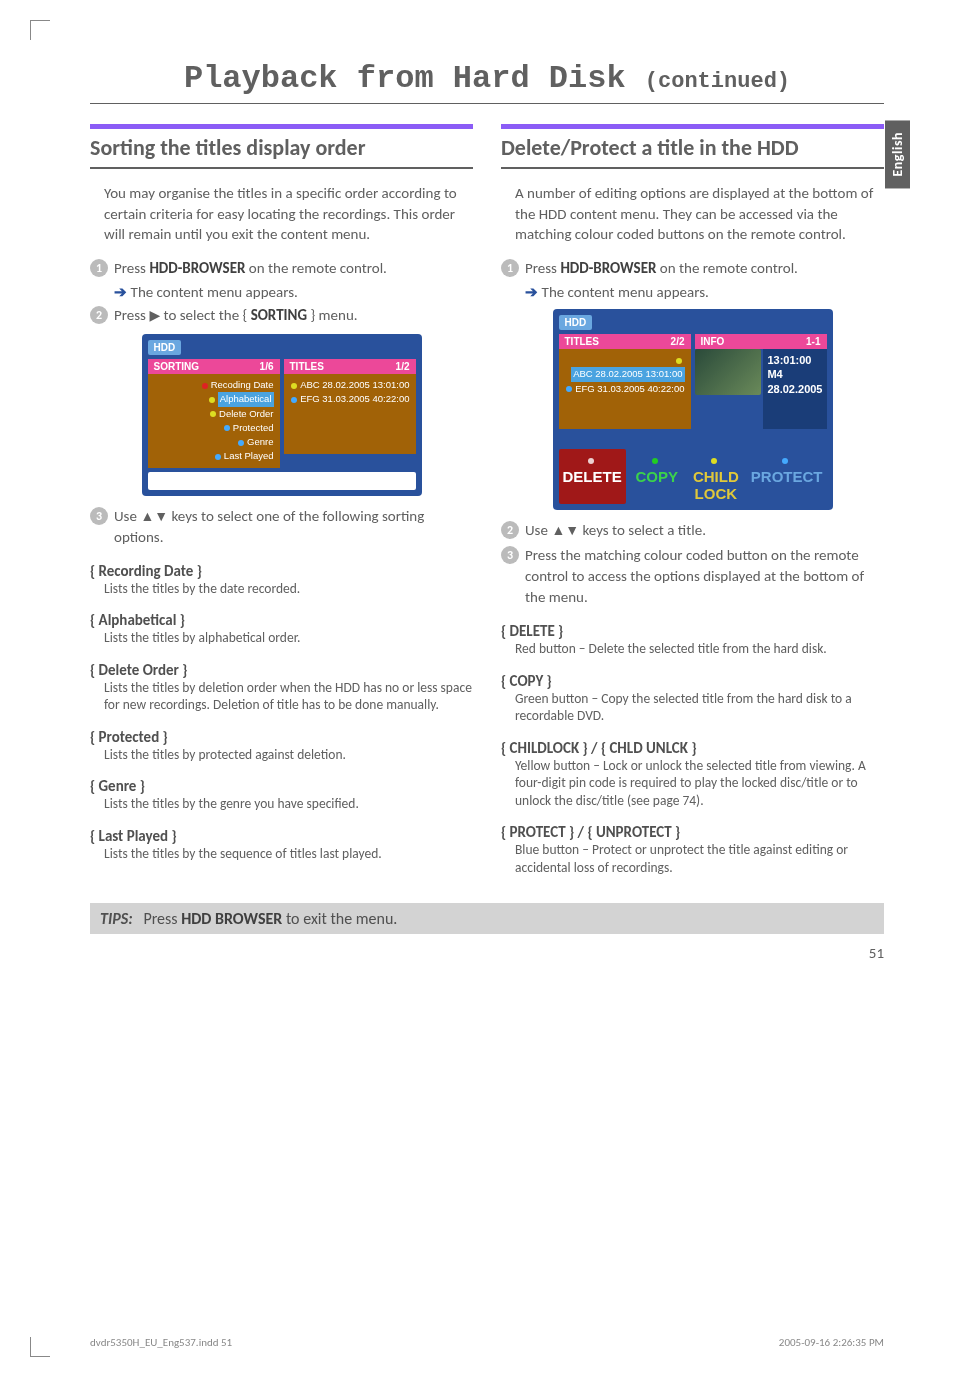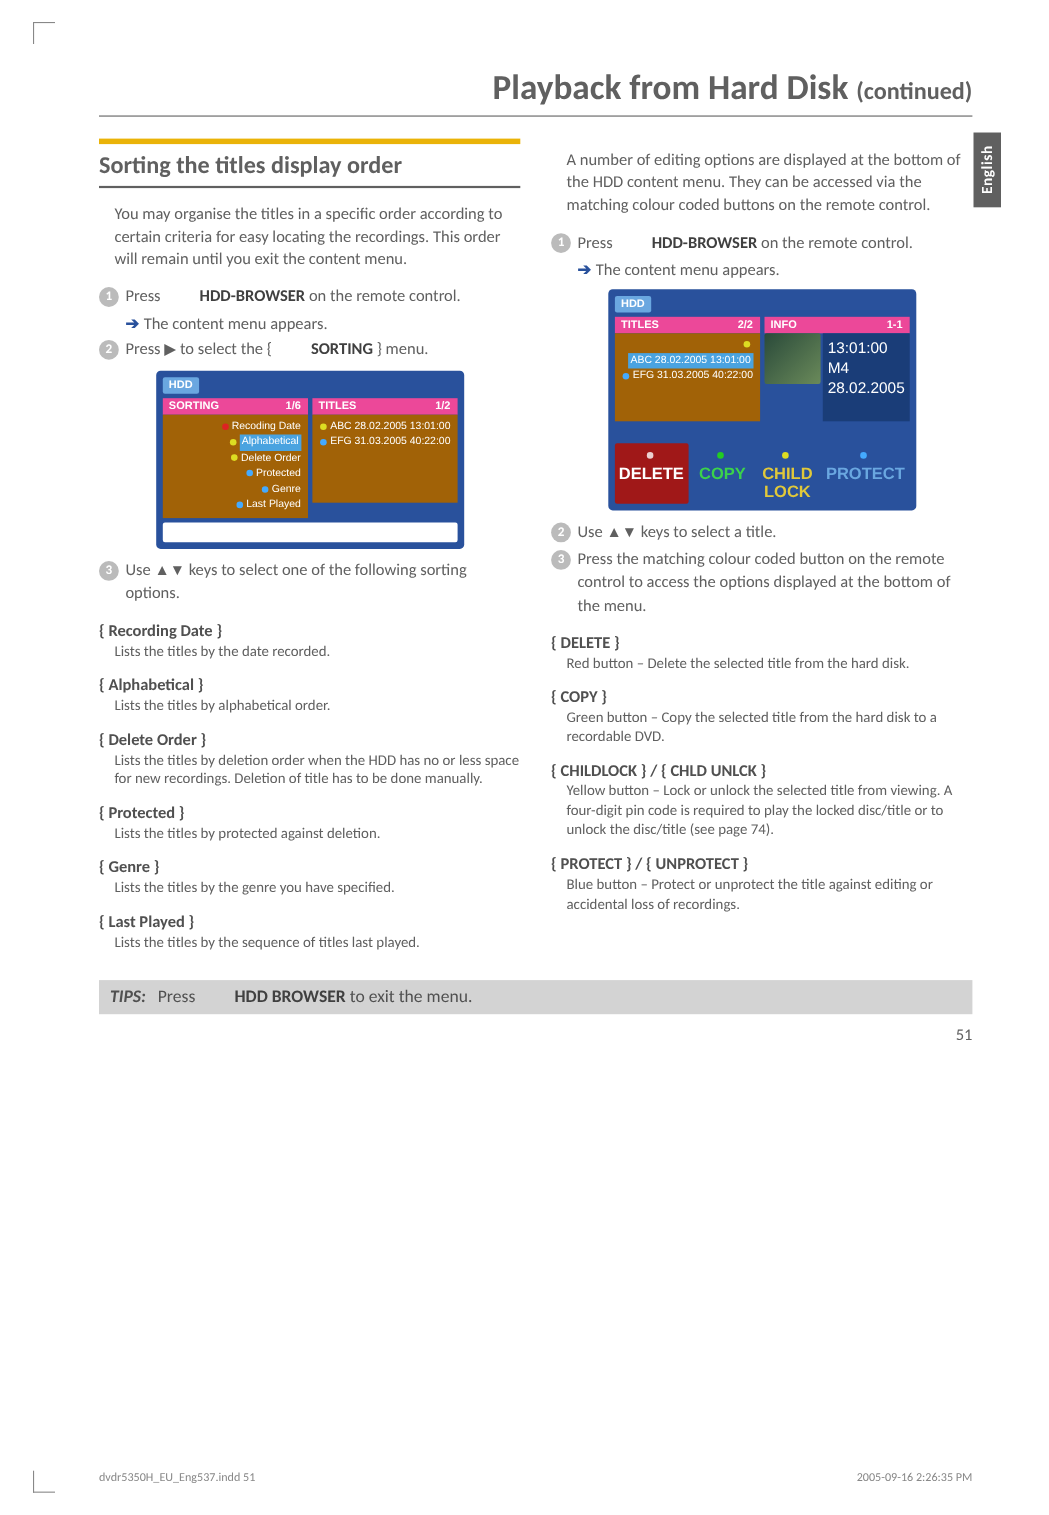--- a/index.html
+++ b/index.html
@@ -11,32 +11,33 @@
     position: relative;
     color: #606060;
     padding: 60px 70px 40px 90px;
   }
   .crop-tl { position:absolute; top:20px; left:30px; border-left:1px solid #888; border-top:1px solid #888; width:20px; height:20px; }
   .crop-bl { position:absolute; bottom:20px; left:30px; border-left:1px solid #888; border-bottom:1px solid #888; width:20px; height:20px; }
 
   .page-title {
     font-size: 32px;
     font-weight: bold;
-    text-align: right;
+    text-align: center;
     color: #606060;
     margin-bottom: 6px;
+    font-family: Liberation Mono, monospace;
   }
   .page-title .cont { font-size: 22px; font-weight: bold; }
   .title-rule { border: none; border-top: 1.5px solid #606060; margin-bottom: 20px; }
 
   .columns { display: flex; gap: 28px; }
   .col { flex: 1 1 50%; }
 
   .section-heading {
-    border-top: 5px solid #eab308;
+    border-top: 5px solid #8b5cf6;
     border-bottom: 2px solid #606060;
     padding: 6px 0;
     font-size: 22px;
     font-weight: bold;
     color: #606060;
     line-height: 1.2;
     margin-bottom: 14px;
   }
 
   p.body { font-size: 15px; line-height: 1.35; margin: 10px 0 14px 14px; }
@@ -45,21 +46,21 @@
   .bullet {
     flex: 0 0 auto;
     width: 18px; height: 18px; border-radius: 50%;
     background: #bbb; color: #fff; font-size: 12px; font-weight: bold;
     display: inline-flex; align-items: center; justify-content: center;
     margin-right: 6px; margin-top: 1px;
   }
   .arrow-line { margin-left: 24px; font-size: 15px; color:#606060; }
   .arrow { color: #29519c; font-weight: bold; margin-right: 4px; }
 
-  .bold-inline { font-weight: bold; color: #404040; margin-left: 32px; }
+  .bold-inline { font-weight: bold; color: #404040; }
   .tri { font-size: 14px; }
 
   .sub-hdg { font-weight: bold; color:#505050; font-size:15px; margin-top:14px; }
   .sub-desc { font-size:13.5px; color:#606060; margin-left:14px; line-height:1.3; }
 
   .tips-bar { background:#d3d3d3; padding:6px 10px; font-size:16px; margin-top:26px; color:#505050; }
   .tips-bar .tips-label { font-style: italic; font-weight: bold; }
 
   .page-num { text-align:right; font-size:15px; margin-top:10px; color:#606060; }
   .footer-file { position:absolute; bottom:28px; left:90px; font-size:11px; color:#888; }
@@ -92,21 +93,21 @@
   .osd .footer-btns { display:flex; justify-content:space-between; margin-top:20px; gap:3px; }
   .osd .btn { padding:2px 4px; border-radius:2px; font-size:15px; font-weight:bold; flex:1; text-align:center; }
   .osd .btn.red { background:#a01818; }
   .osd .btn.green { color:#3bd24b; background:transparent; }
   .osd .btn.yellow { color:#e0c83a; background:transparent; }
   .osd .btn.blue { color:#6aa7e0; background:transparent; }
   .dot { width:6px;height:6px;border-radius:50%;display:inline-block;margin-right:3px;vertical-align:middle; }
   .dot.r{background:#d22;} .dot.g{background:#2c2;} .dot.y{background:#dd2;} .dot.b{background:#4af;}
   .hl { background:#4aa3e0; display:inline-block; padding:0 2px; }
   .thumb { width:100%; height:46px; background:linear-gradient(135deg,#2a4a3a,#6a8a5a); border-radius:2px; margin-bottom:2px; }
-  .info-side { background:#1a3d78; font-size:14px; padding:4px; line-height:1.3; min-height:80px; }
+  .info-side { background:#1a3d78; font-size:11px; padding:4px; line-height:1.3; min-height:80px;font-weight:bold; }
 </style>
 </head>
 <body>
 
 <div class="crop-tl"></div>
 <div class="crop-bl"></div>
 
 <div class="lang-tab">English</div>
 
 <div class="page-title">
@@ -193,20 +194,21 @@
     <div class="sub-desc">Lists the titles by deletion order when the HDD has no or less space for new recordings. Deletion of title has to be done manually.</div>
     <div class="sub-hdg">{ Protected }</div>
     <div class="sub-desc">Lists the titles by protected against deletion.</div>
     <div class="sub-hdg">{ Genre }</div>
     <div class="sub-desc">Lists the titles by the genre you have specified.</div>
     <div class="sub-hdg">{ Last Played }</div>
     <div class="sub-desc">Lists the titles by the sequence of titles last played.</div>
   </div>
 
   <div class="col">
+    <div class="section-heading">Delete/Protect a title in the HDD</div>
 
     <p class="body">A number of editing options are displayed at the bottom of the HDD content menu. They can be accessed via the matching colour coded buttons on the remote control.</p>
 
     <div class="step">
       <span class="bullet">1</span>
       <span class="text">
         <span>Press</span>
         <span class="bold-inline">HDD-BROWSER</span>
         <span>on the remote control.</span>
       </span>

